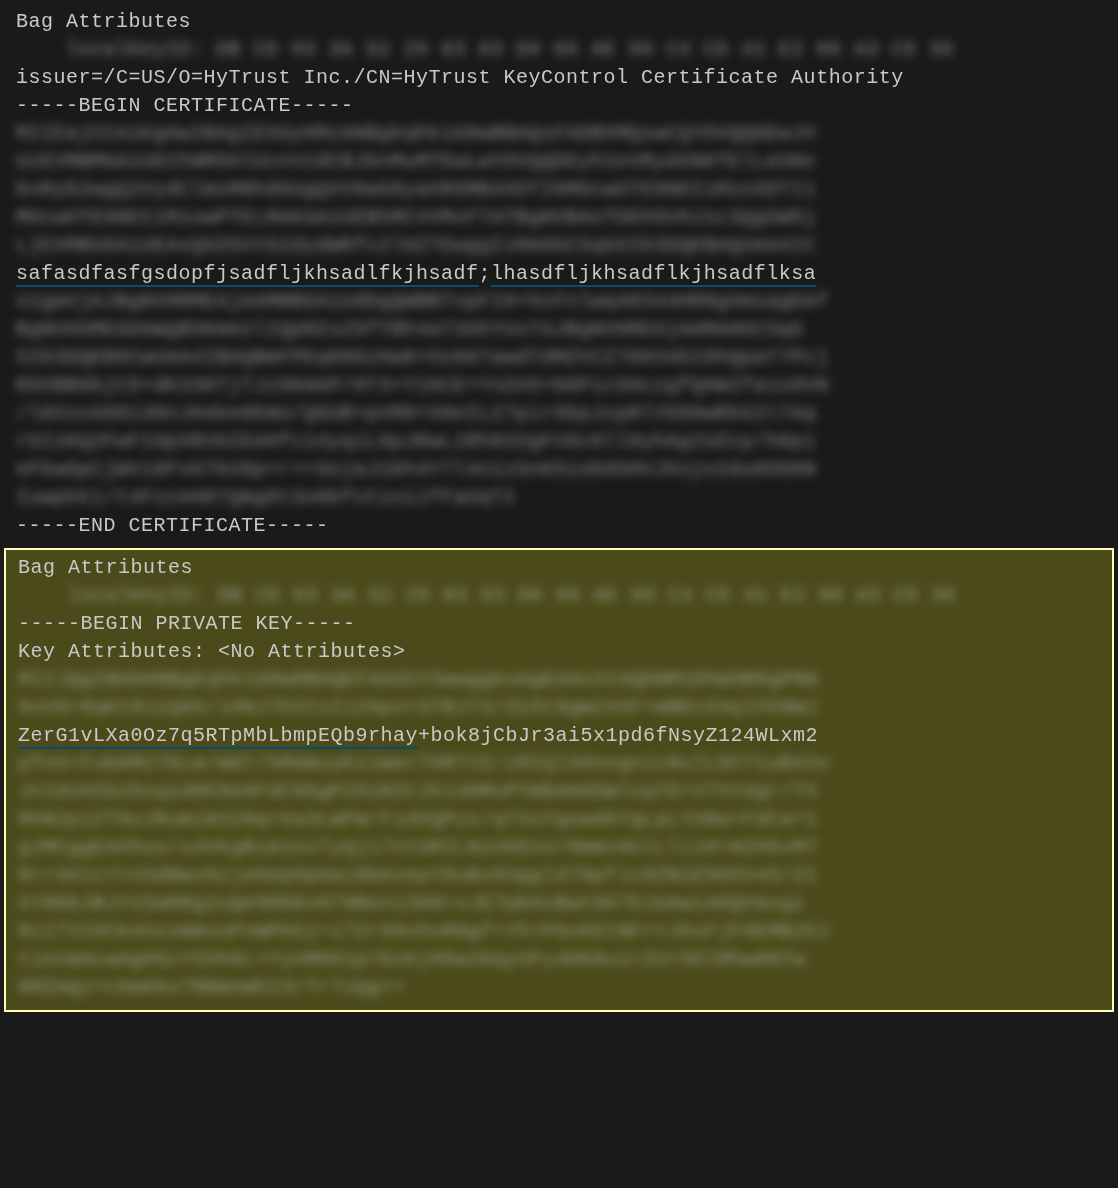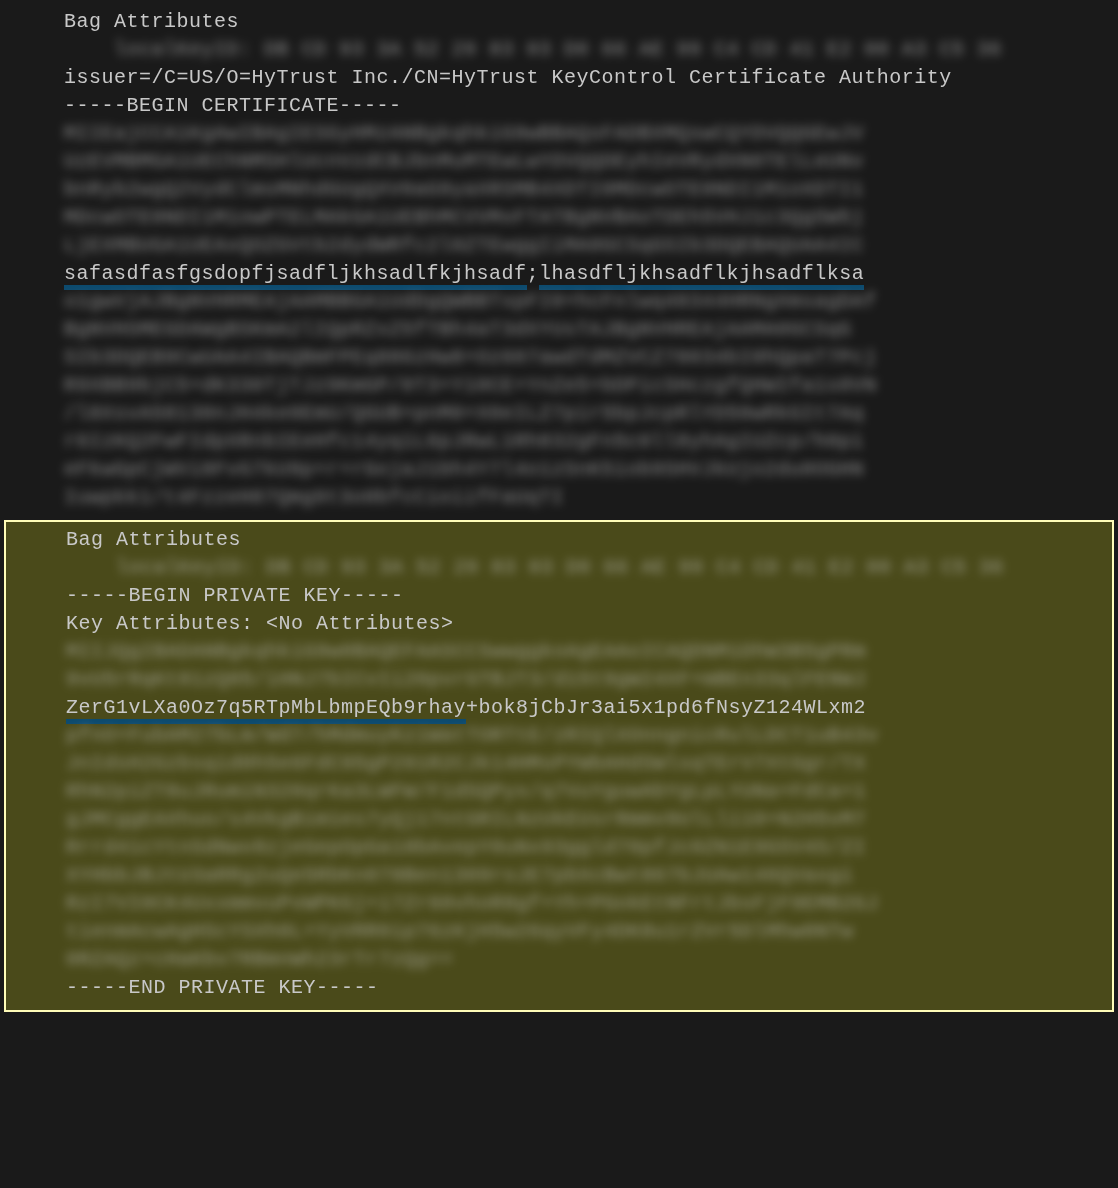--- a/index.html
+++ b/index.html
@@ -19,36 +19,35 @@
     .bottom-section {
       margin: 4px;
       padding: 4px 12px 8px 12px;
       background: #4a4a1a;
       border: 2px solid #fffcb8;
     }
     .line {
       white-space: nowrap;
       line-height: 1.4;
       letter-spacing: 0.5px;
-      margin-left: 48px;
     }
     .indent {
       padding-left: 50px;
     }
     .blur {
       filter: blur(5px);
       opacity: 0.65;
     }
     .blur-inline {
       filter: blur(5px);
       opacity: 0.65;
       display: inline-block;
     }
     .underline-red {
-      border-bottom: 5px solid #0c4a6e;
+      border-bottom: 2px solid #0c4a6e;
     }
     .highlight-box {
       display: block;
     }
   </style>
 </head>
 <body>
 
 <div class="top-section">
   <div class="line">Bag Attributes</div>
@@ -71,20 +70,21 @@
 
   <div class="line blur">o1gwVjAJBgNVHRMEAjAAMBBGA1UdDgQWBBTxpFI0+hcFnlwq48344HRNgXmsagDAf</div>
   <div class="line blur">BgNVHSMEGDAWgBSKmA2lIQpRZxZ5fTBh4aT3dXYUsTAJBgNVHREAjAAMA0GCSqG</div>
   <div class="line blur">SIb3DQEB9CwUAA4IBAQBmFPEq886zHw8+Oz607awdTdMZVCZ78034bI0hQpaT7Pcj</div>
   <div class="line blur">R9XBB9bjC5+dK330TjTJz9KmGP/0T3+Y10CE+YnZe5+bDPicSHczgfQHWIfa1s0VN</div>
   <div class="line blur">/l8XsvA58130nJH4ke0EmU/QGUB+pnM0+X0eILZ7pir5bpJcpRlYD50wRkGIt7Aq</div>
   <div class="line blur">r6IzKQ2FwFIdpXRnbIEeHfc14yqiL6pJRwL1Rh832gFn5c0ll8yhAgIUZcp/h0pi</div>
   <div class="line blur">eFkwGpCjWVi8FvG7kU9p+r+rGojaJ1bh4Y7l4o1zSnK5iob9SHVJkUjo2du0OGHN</div>
   <div class="line blur">Iuwpkk1/t4FzzeH87Qmg9t3o0bfcCioiifFaUqTI</div>
 
+  <div class="line">-----END CERTIFICATE-----</div>
 </div>
 
 <div class="bottom-section highlight-box">
   <div class="line">Bag Attributes</div>
   <div class="line indent">
     <span class="blur-inline">localKeyID:</span>
     <span class="blur-inline">DB CD 93 3A 52 29 83 03 D0 66 AE 99 C4 CD 41 E2 00 A3 C5 36</span>
   </div>
   <div class="line">-----BEGIN PRIVATE KEY-----</div>
   <div class="line">Key Attributes: &lt;No Attributes&gt;</div>
@@ -99,14 +99,13 @@
   <div class="line blur">pfnO+FubAM27bLm/Wd7/hMdmuyKziWatTORTtE/zRIQlXOnngnicRulLDCT1uB43v</div>
   <div class="line blur">JnIdsH2Gzbsqid0h5e6FdC95gP291R2CJk14HMsPYWbAHdSWlsqTErV7XtGgr/TX</div>
   <div class="line blur">RhN2piZT8uJRumiN320qrKa3LWFW/F1dSQPyx/q7VuYguwAbYgLpLYUNa+FdCa+1</div>
   <div class="line blur">gJMCggEAXhuo/s4VkgBim1es7yQj17ntGRILNzUkEUsrRmmv9UlLli10+N2H5vM7</div>
   <div class="line blur">Rrrd41cYtnSdNwv8zjeGepOpGa18bAvepY0uNx93ggld70pfJc0ZN1E9GSV4S/ZI</div>
   <div class="line blur">XYHbbJBJtU3aRRg2uQe5RbKn078Ben1309roJE7pbXcBwt867bJUAw146QVaxgi</div>
   <div class="line blur">RzI7VI0CK4UxxmmvuPvWPKGj+i7Zr60vhoR8gf+Yh+PGokEtNFrtJbsFjF9EMB2GJ</div>
   <div class="line blur">tienmAcwAgHScYSXh0L+YyVRR0ip76zKjH5w26qyVFy4DK8u1rZVr5DlMhw0NTw</div>
   <div class="line blur">0RZAQz+cHaKbv7RBmnWh23rTr7zQg==</div>
 
-  <div class="line">-----END PRIVATE KEY-----</div>
 </div>
 
 </body></html>

